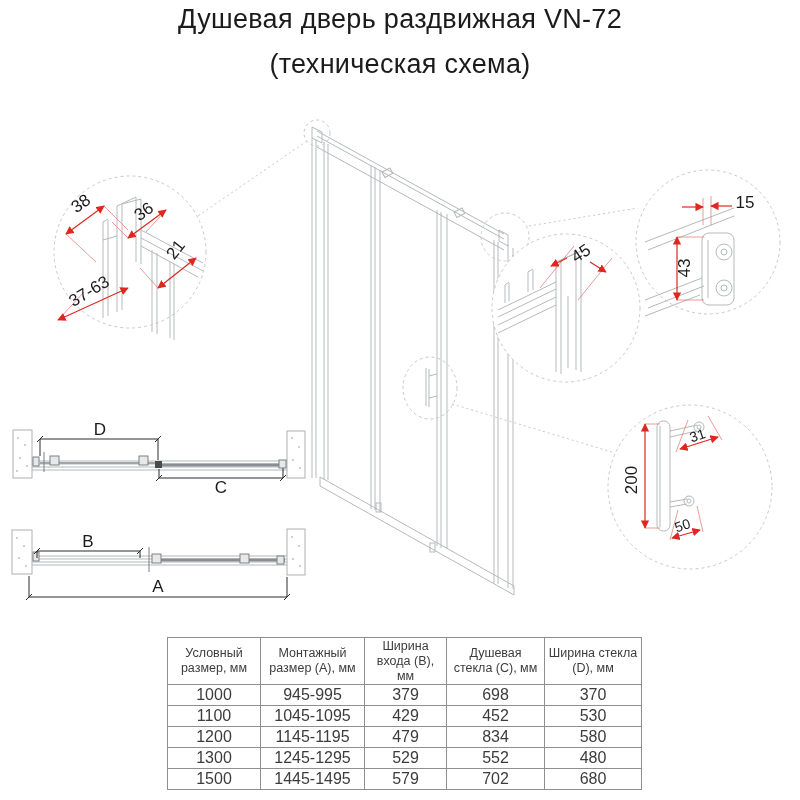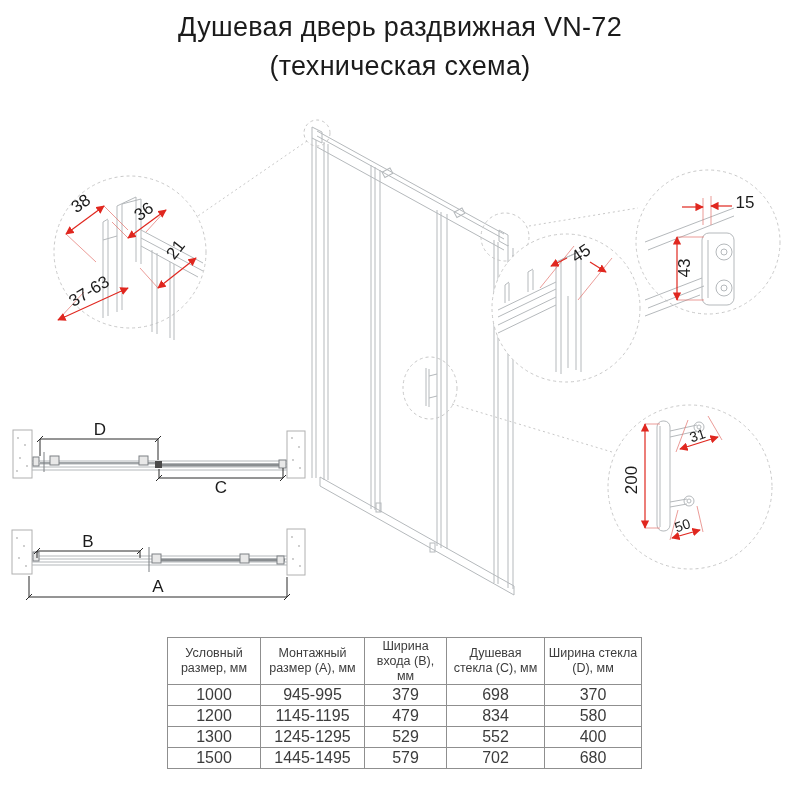--- a/index.html
+++ b/index.html
@@ -1,20 +1,20 @@
 <!DOCTYPE html>
 <html><head>
 <meta charset="utf-8">
 <style>
   html,body{margin:0;padding:0;background:#ffffff;width:800px;height:800px;overflow:hidden;
     font-family:"Liberation Sans", sans-serif;}
   .page{position:relative;width:800px;height:800px;background:#fff;}
-  .title{position:absolute;left:0;top:12px;width:800px;text-align:center;color:#1b1b1b;}
+  .title{position:absolute;left:0;top:4px;width:800px;text-align:center;color:#1b1b1b;}
   .title .l1{font-size:27px;letter-spacing:.3px;}
-  .title .l2{font-size:27px;letter-spacing:.3px;margin-top:8px;}
+  .title .l2{font-size:27px;letter-spacing:.3px;margin-top:14px;}
   svg.drawing{position:absolute;left:0;top:0;}
   table.sizes{position:absolute;left:167px;top:637px;width:474px;border-collapse:collapse;
     table-layout:fixed;color:#3c3c3c;}
   table.sizes th, table.sizes td{border:1px solid #8f8f8f;text-align:center;vertical-align:middle;
     font-weight:400;padding:1px 2px;}
   table.sizes th{font-size:12.5px;line-height:1.18;height:30px;}
   table.sizes td{font-size:16px;height:18px;}
   col.c1{width:93px}col.c2{width:104px}col.c3{width:82px}col.c4{width:98px}col.c5{width:97px}
   text{fill:#1b1b1b;}
 </style>
@@ -340,32 +340,39 @@
     </thead>
     <tbody>
       <tr>
         <td>1000</td>
         <td>945-995</td>
         <td>379</td>
         <td>698</td>
         <td>370</td>
       </tr>
       <tr>
+        <td>1100</td>
+        <td>1045-1095</td>
+        <td>429</td>
+        <td>452</td>
+        <td>530</td>
+      </tr>
+      <tr>
         <td>1200</td>
         <td>1145-1195</td>
         <td>479</td>
         <td>834</td>
         <td>580</td>
       </tr>
       <tr>
         <td>1300</td>
         <td>1245-1295</td>
         <td>529</td>
         <td>552</td>
-        <td>400</td>
+        <td>480</td>
       </tr>
       <tr>
         <td>1500</td>
         <td>1445-1495</td>
         <td>579</td>
         <td>702</td>
         <td>680</td>
       </tr>
     </tbody>
   </table>

